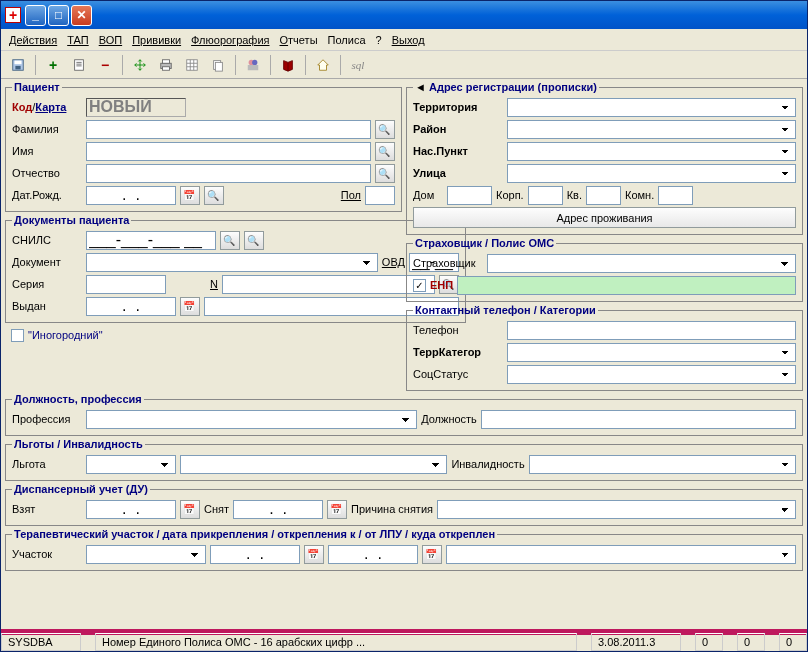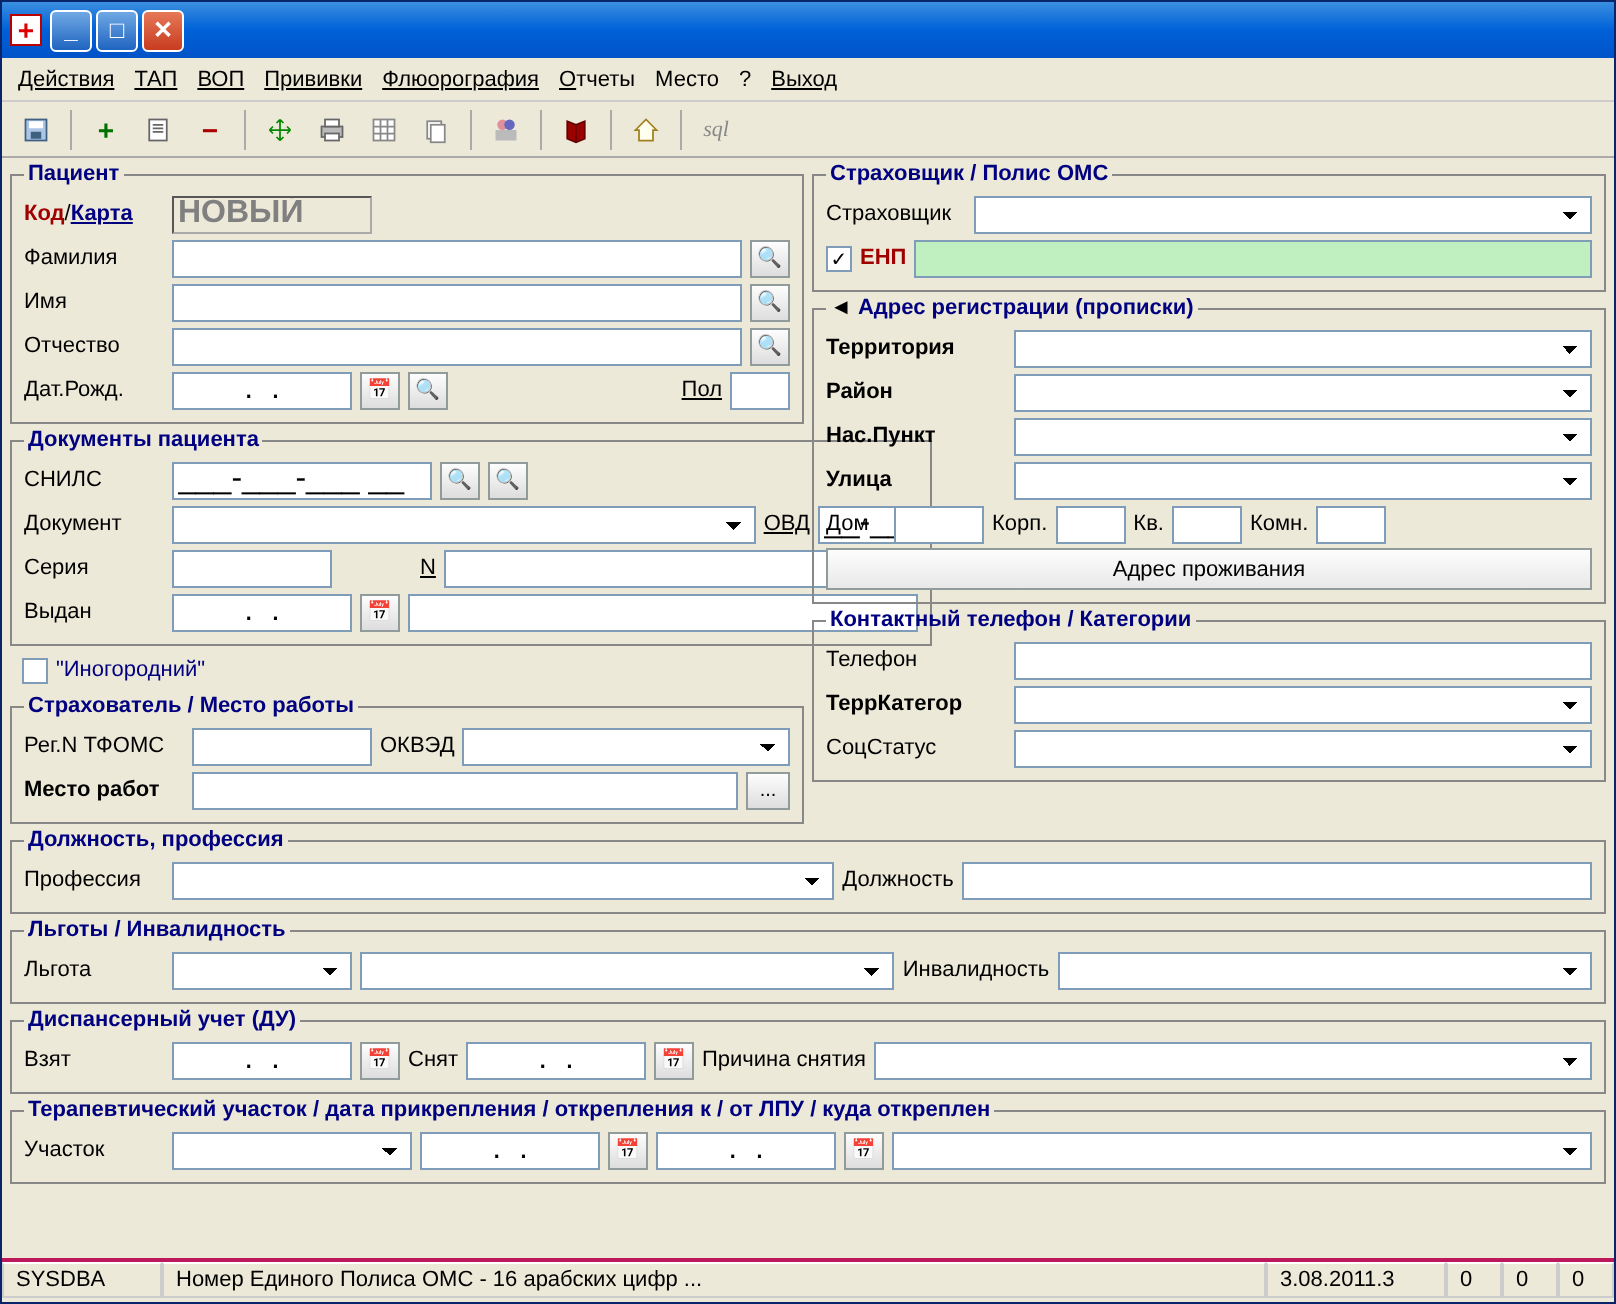--- a/index.html
+++ b/index.html
@@ -34,21 +34,21 @@
   .icon-svg { width:14px; height:14px; }
   .checkbox { display: inline-flex; align-items: center; gap: 4px; }
   .checkbox .box { width:13px; height:13px; border:1px solid #7F9DB9; background:white; display:grid; place-items:center; font-size:10px; color:#000; }
   .kod { color: #A00000; font-weight: bold; }
   .karta { color: #000080; font-weight: bold; text-decoration: underline; }
   .new-val { color: #808080; background: #ECE9D8 !important; border: 1px inset #AAA !important; font-weight: bold; width: 100px; }
   .date-input { width: 90px; text-align: center; }
   .masked { width: 100px; }
   .flex1 { flex: 1; min-width: 0; }
   .wide-btn { height: 21px; padding: 0 10px; border: 1px solid #919B9C; background: linear-gradient(#FDFDFD,#E8E8E8); }
-  .statusbar { height: 22px; border-top: 2px solid #be185d; display: flex; align-items: flex-start; }
+  .statusbar { height: 22px; border-top: 6px solid #be185d; display: flex; align-items: flex-end; gap: 14px; }
   .status-cell { border: 1px solid #CCC; border-top-color:#FFF; padding: 2px 6px; display:flex; align-items:center; }
   .dots-btn { width:22px; }
 </style>
 </head>
 <body>
 
 <div class="window">
 
   <div class="titlebar">
     <span class="titlebar-icon">+</span>
@@ -59,21 +59,21 @@
     </div>
   </div>
 
   <div class="menubar">
     <span class="menu-item"><u>Действия</u></span>
     <span class="menu-item"><u>ТАП</u></span>
     <span class="menu-item"><u>ВОП</u></span>
     <span class="menu-item"><u>Прививки</u></span>
     <span class="menu-item"><u>Флюорография</u></span>
     <span class="menu-item"><span style="text-decoration:underline">О</span>тчеты</span>
-    <span class="menu-item">Место</span>
+    <span class="menu-item">Полиса</span>
     <span class="menu-item">?</span>
     <span class="menu-item"><u>Выход</u></span>
   </div>
 
   <div class="toolbar">
     <div class="tool-btn">
         <svg class="icon-svg" viewBox="0 0 16 16">
           <rect x="2" y="2" width="12" height="12" fill="#AEC6E6" stroke="#406080"></rect>
           <rect x="4" y="3" width="8" height="4" fill="#FFF"></rect>
           <rect x="5" y="9" width="6" height="4" fill="#406080"></rect>
@@ -209,52 +209,23 @@
           </div>
         </fieldset>
 
         <div class="row" style="padding:2px 6px">
           <span class="checkbox">
               <span class="box"></span>
               <span style="color:#000080">"Иногородний"</span>
             </span>
         </div>
 
-        <fieldset>
-          <legend>Страхователь  /  Место работы</legend>
-          <div class="row">
-            <label style="width:80px">Рег.N ТФОМС</label>
-            <input type="text" style="width: 90px;">
-            <label>ОКВЭД</label>
-            <select class="flex1"><option></option></select>
-          </div>
-          <div class="row">
-            <label style="width:80px;font-weight:bold">Место работ</label>
-            <input type="text" class="flex1" style="">
-            <button class="mini-btn dots-btn">...</button>
-          </div>
-        </fieldset>
       </div>
 
       <div class="col">
-        <fieldset>
-          <legend>Страховщик / Полис ОМС</legend>
-          <div class="row">
-            <label class="lbl">Страховщик</label>
-            <select class="flex1"><option></option></select>
-          </div>
-          <div class="row">
-            <span class="checkbox">
-                <span class="box">✓</span>
-              </span>
-            <label style="color:#A00000;font-weight:bold">ЕНП</label>
-            <input type="text" class="flex1 enp-green" style="">
-          </div>
-        </fieldset>
-
         <fieldset>
           <legend><span class="nav">◄ </span><span>Адрес регистрации (прописки)</span></legend>
           <div class="row">
             <label class="lbl-wide" style="font-weight:bold">Территория</label>
             <select class="flex1"><option></option></select>
           </div>
           <div class="row">
             <label class="lbl-wide" style="font-weight:bold">Район</label>
             <select class="flex1"><option></option></select>
           </div>
@@ -271,20 +242,35 @@
             <input type="text" style="width: 45px;">
             <label>Корп.</label>
             <input type="text" style="width: 35px;">
             <label>Кв.</label>
             <input type="text" style="width: 35px;">
             <label>Комн.</label>
             <input type="text" style="width: 35px;">
           </div>
           <div class="row">
             <button class="wide-btn flex1">Адрес проживания</button>
+          </div>
+        </fieldset>
+
+        <fieldset>
+          <legend>Страховщик / Полис ОМС</legend>
+          <div class="row">
+            <label class="lbl">Страховщик</label>
+            <select class="flex1"><option></option></select>
+          </div>
+          <div class="row">
+            <span class="checkbox">
+                <span class="box">✓</span>
+              </span>
+            <label style="color:#A00000;font-weight:bold">ЕНП</label>
+            <input type="text" class="flex1 enp-green" style="">
           </div>
         </fieldset>
 
         <fieldset>
           <legend>Контактный телефон  /  Категории</legend>
           <div class="row">
             <label class="lbl-wide">Телефон</label>
             <input type="text" class="flex1" style="">
           </div>
           <div class="row">

